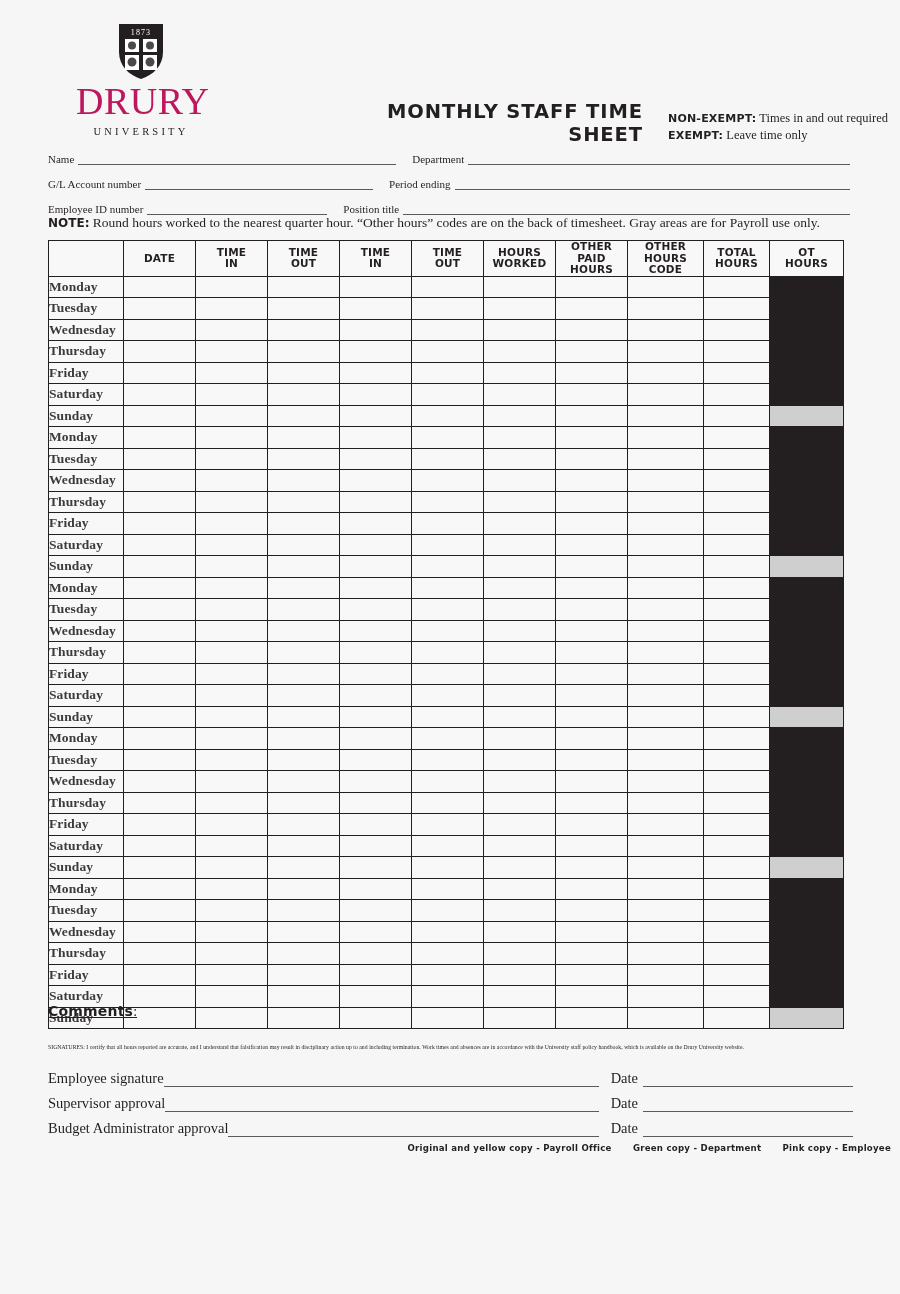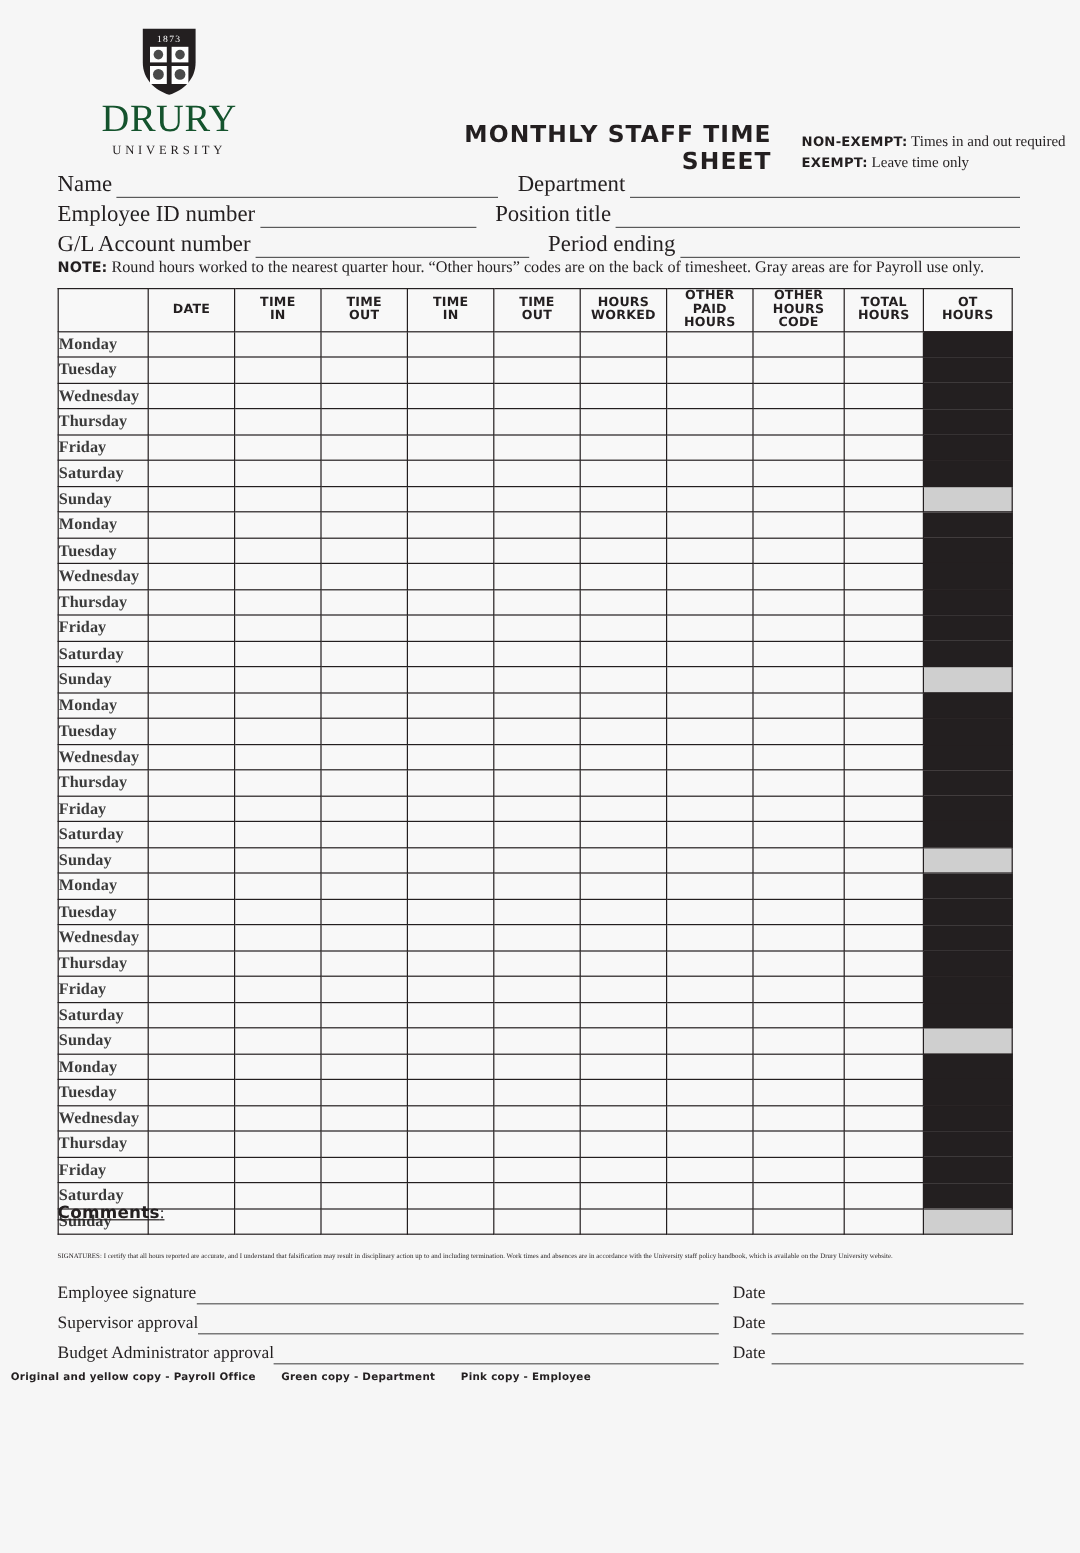--- a/index.html
+++ b/index.html
@@ -36,25 +36,25 @@
     text-align: center;
   }
   .shield {
     width: 48px;
     height: 58px;
     margin: 0 auto;
     display: block;
   }
   .logo-word {
     font-family: "Liberation Serif", serif;
-    font-size: 32px;
+    font-size: 38px;
     letter-spacing: 0.5px;
     line-height: 1;
     margin-top: 2px;
-    color: #14532d;
+    color: #be185d;
   }
   .logo-sub {
     font-family: "Liberation Serif", serif;
     font-size: 10.5px;
     letter-spacing: 3.2px;
     margin-top: 6px;
     color: #231f20;
   }
   .doc-title {
     position: absolute;
@@ -84,21 +84,21 @@
   
   .fields {
     position: absolute;
     left: 48px; top: 140px;
     width: 804px;
   }
   .field-row {
     display: flex;
     align-items: flex-end;
     height: 25px;
-    font-size: 19px;
+    font-size: 11px;
   }
   .fl { white-space: nowrap; padding-right: 4px; }
   .rule {
     flex: 1 1 auto;
     border-bottom: 1px solid #5a5a5a;
     height: 14px;
     margin-right: 2px;
   }
   .rule.w-name   { flex: 0 0 318px; }
   .rule.w-dept   { flex: 1 1 auto; }
@@ -241,21 +241,21 @@
     flex: 0 0 210px;
     border-bottom: 1px solid #5a5a5a;
     height: 13px;
   }
 
   
   .footer {
     position: absolute;
     left: 0; top: 1143px;
     width: 900px;
-    text-align: left;
+    text-align: right;
     font-family: "DejaVu Sans", sans-serif;
     font-weight: bold;
     font-size: 8.6px;
     letter-spacing: 0.25px;
     color: #231f20;
   }
   .footer span { margin: 0 9px; }
 </style>
 </head>
 <body>
@@ -293,33 +293,33 @@
 
     <div class="field-row">
       <span class="fl">Name</span>
       <span class="rule w-name"></span>
       <span class="gap"></span>
       <span class="fl">Department</span>
       <span class="rule w-dept"></span>
     </div>
 
     <div class="field-row">
+      <span class="fl">G/L Account number</span>
+      <span class="rule w-gl"></span>
+      <span class="gap"></span>
+      <span class="fl">Period ending</span>
+      <span class="rule w-period"></span>
+    </div>
+
+    <div class="field-row">
       <span class="fl">Employee ID number</span>
       <span class="rule w-empid"></span>
       <span class="gap"></span>
       <span class="fl">Position title</span>
       <span class="rule w-pos"></span>
-    </div>
-
-    <div class="field-row">
-      <span class="fl">G/L Account number</span>
-      <span class="rule w-gl"></span>
-      <span class="gap"></span>
-      <span class="fl">Period ending</span>
-      <span class="rule w-period"></span>
     </div>
   </div>
 
   <div class="note">
     <b>NOTE:</b><span> Round hours worked to the nearest quarter hour. “Other hours” codes are on the back of timesheet. Gray areas are for Payroll use only.</span>
   </div>
 
   <div class="tbl-wrap">
     <table class="ts">
       <colgroup>

